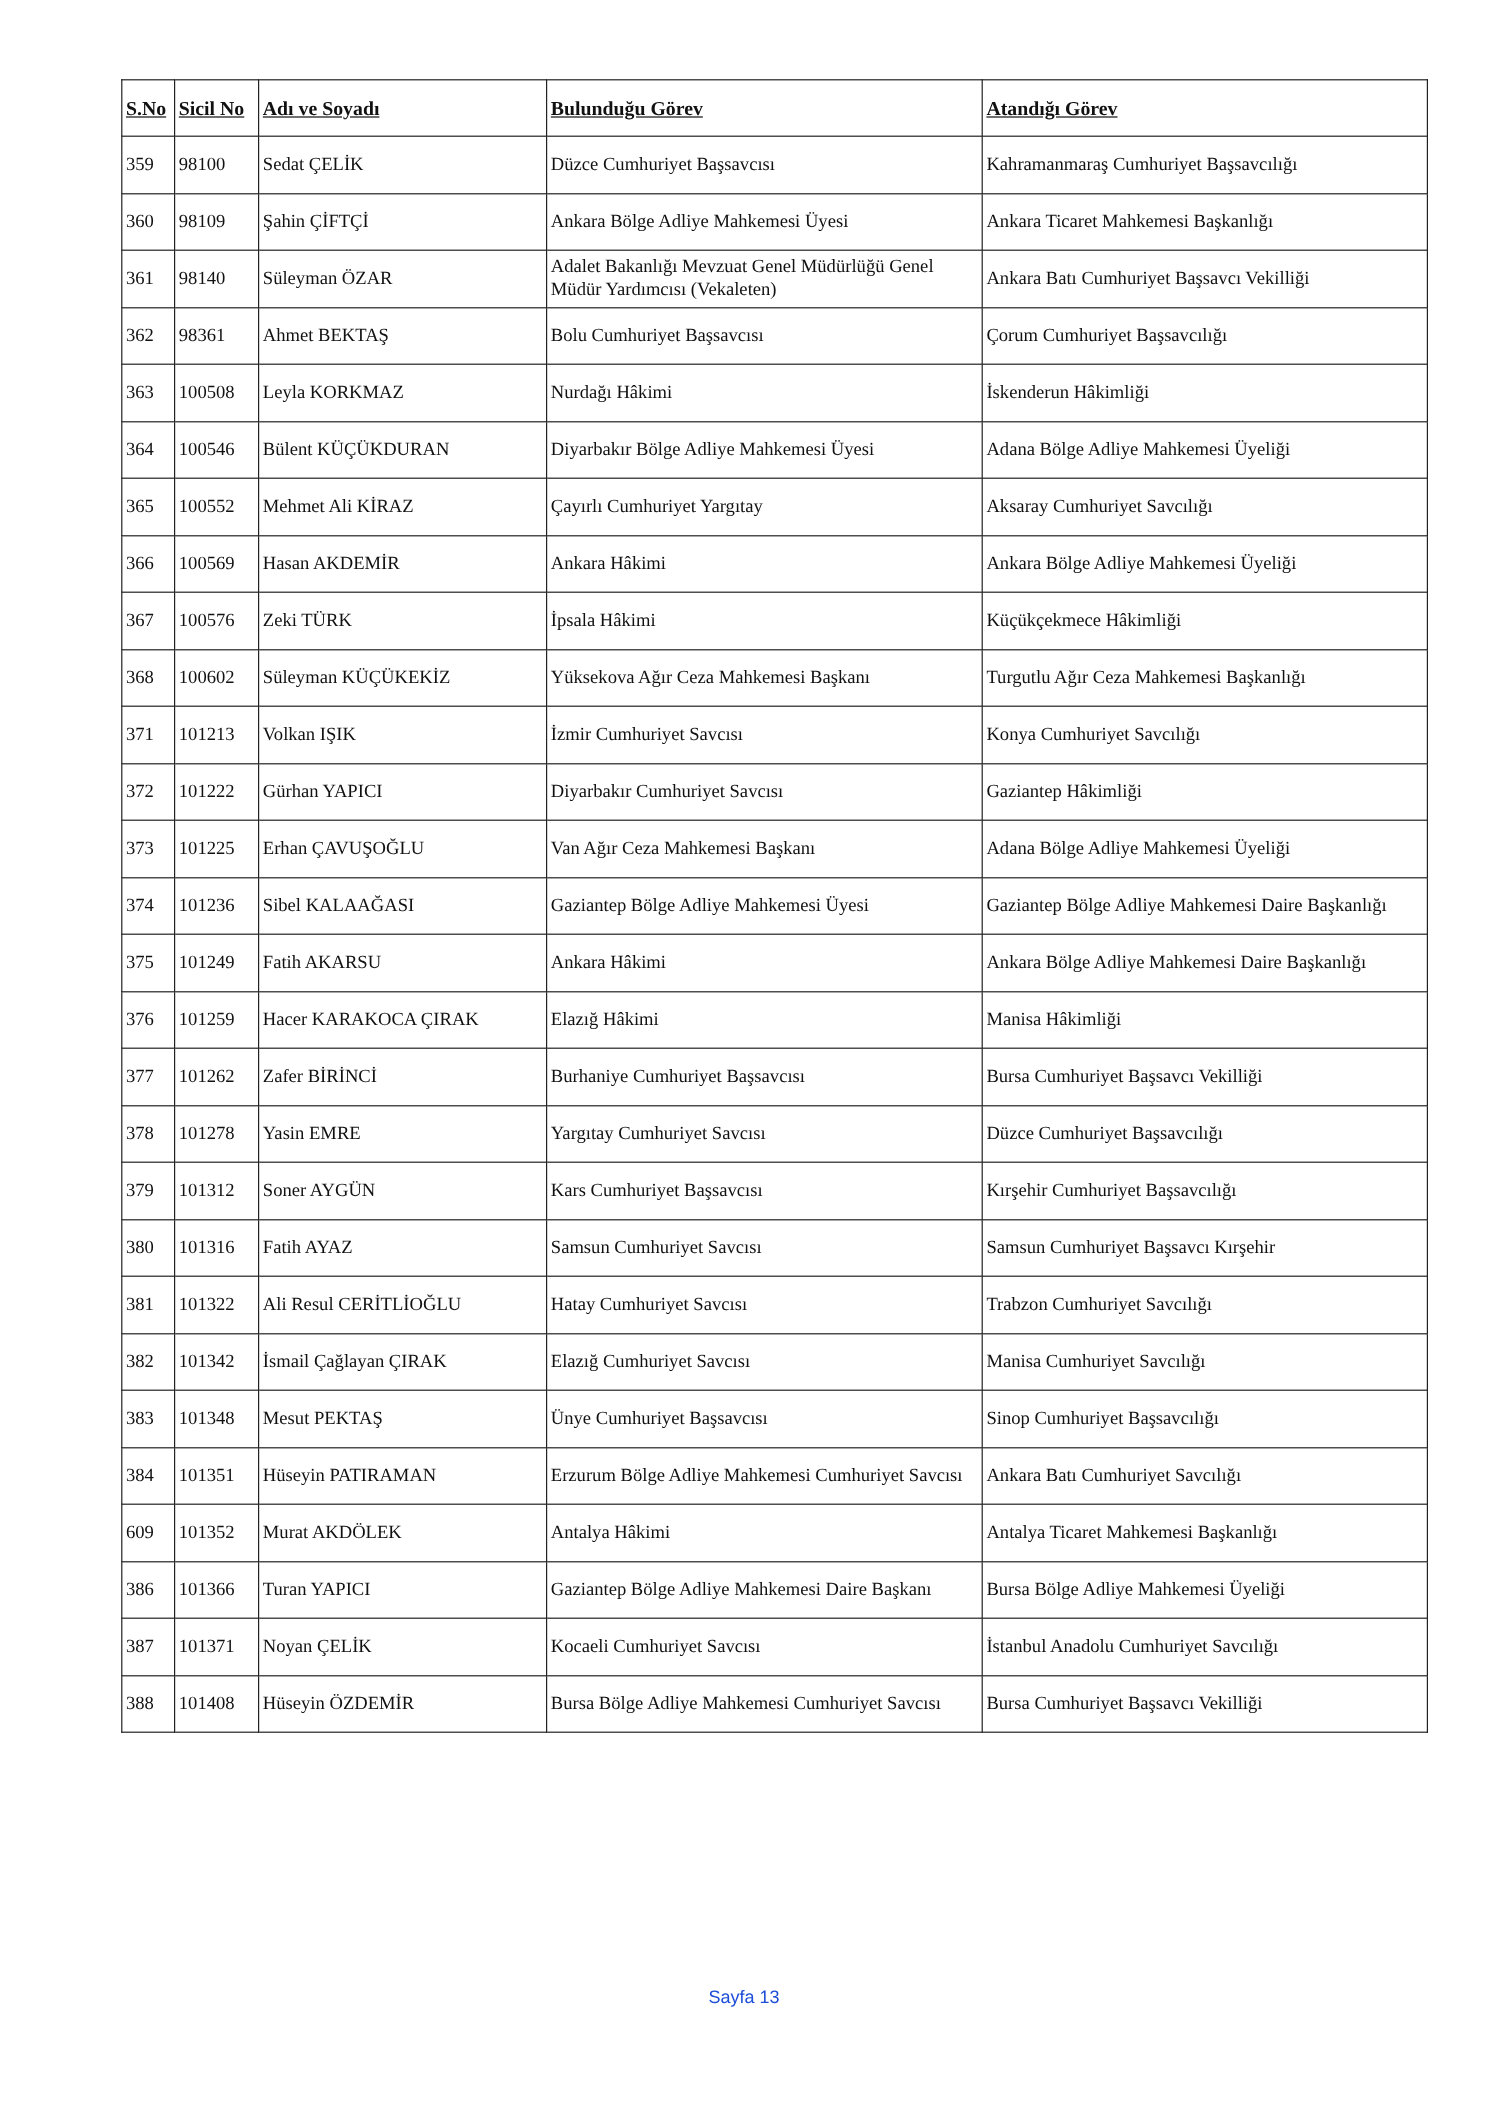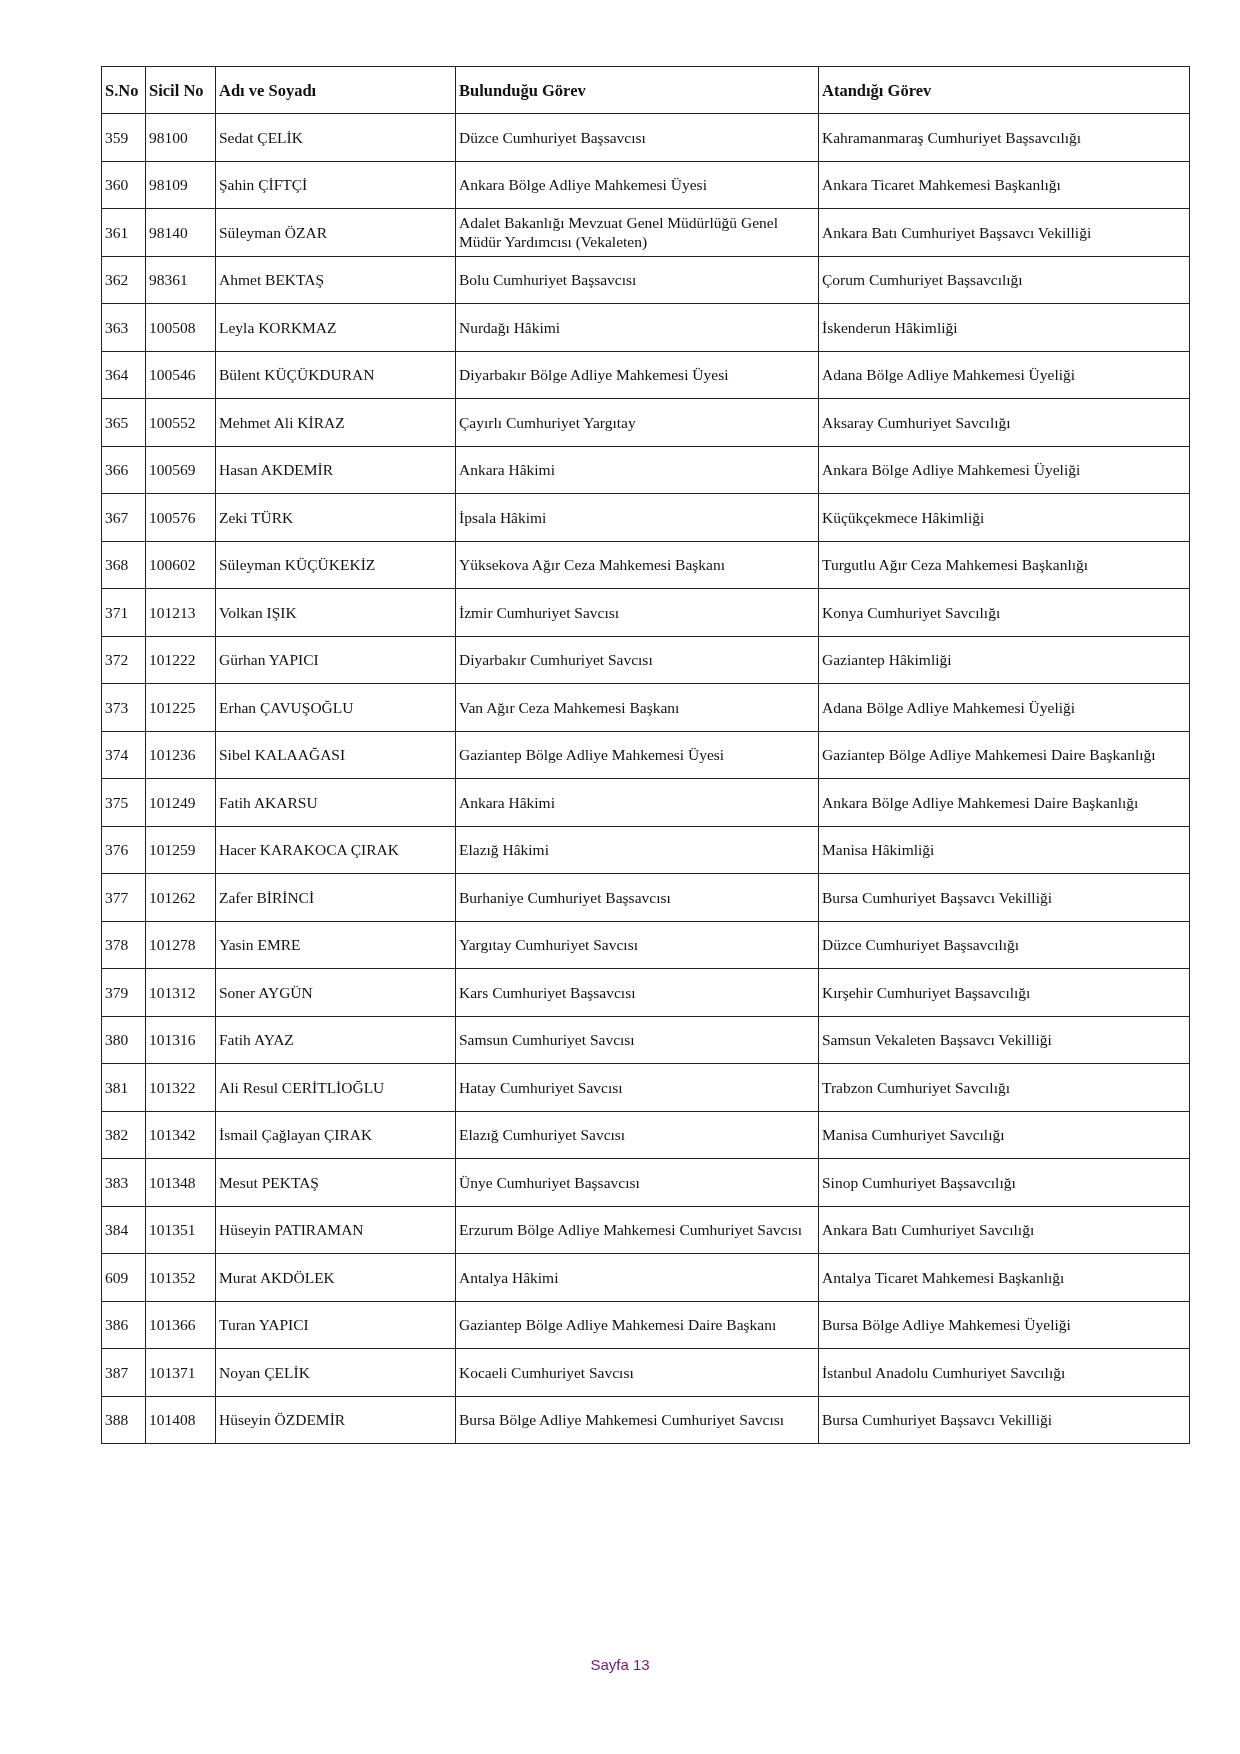--- a/index.html
+++ b/index.html
@@ -4,27 +4,27 @@
 <style>
   html, body { margin: 0; padding: 0; background: #ffffff; }
   body { width: 1240px; height: 1754px; position: relative; overflow: hidden;
          font-family: "Liberation Serif", "DejaVu Serif", serif; color: #111; }
   .page { position: absolute; left: 0; top: 0; width: 1240px; height: 1754px; background: #fff; }
   table.list { position: absolute; left: 101px; top: 66px; border-collapse: collapse;
                table-layout: fixed; width: 1088px; }
   table.list td, table.list th { border: 1.5px solid #222; padding: 0 3px; font-size: 15.5px;
                line-height: 19px; vertical-align: middle; font-weight: normal; text-align: left;
                overflow: hidden; }
-  table.list th { height: 46px; font-weight: bold; font-size: 16.5px; white-space: nowrap; }
+  table.list th { height: 46px; font-weight: bold; font-size: 16.5px; text-decoration: underline; white-space: nowrap; }
   table.list tr.row td { height: 46.5px; }
   td.sno { text-align: left; padding-right: 6px !important; }
   col.c1 { width: 44px; } col.c2 { width: 70px; } col.c3 { width: 240px; }
   col.c4 { width: 363px; } col.c5 { width: 371px; }
   .footer { position: absolute; left: 0; width: 1240px; top: 1656px; text-align: center;
-            font-family: "Liberation Sans", "DejaVu Sans", sans-serif; font-size: 15px; color: #701a75; }
+            font-family: "Liberation Sans", "DejaVu Sans", sans-serif; font-size: 15px; color: #1d4ed8; }
 </style>
 </head>
 <body>
 
 <div class="page">
   <table class="list">
     <colgroup>
         <col class="c1">
         <col class="c2">
         <col class="c3">
@@ -172,21 +172,21 @@
           <td>101312</td>
           <td>Soner AYGÜN</td>
           <td>Kars Cumhuriyet Başsavcısı</td>
           <td>Kırşehir Cumhuriyet Başsavcılığı</td>
         </tr>
         <tr class="row">
           <td class="sno">380</td>
           <td>101316</td>
           <td>Fatih AYAZ</td>
           <td>Samsun Cumhuriyet Savcısı</td>
-          <td>Samsun Vekaleten Başsavcı Vekilliği</td>
+          <td>Samsun Cumhuriyet Başsavcı Kırşehir</td>
         </tr>
         <tr class="row">
           <td class="sno">381</td>
           <td>101322</td>
           <td>Ali Resul CERİTLİOĞLU</td>
           <td>Hatay Cumhuriyet Savcısı</td>
           <td>Trabzon Cumhuriyet Savcılığı</td>
         </tr>
         <tr class="row">
           <td class="sno">382</td>

